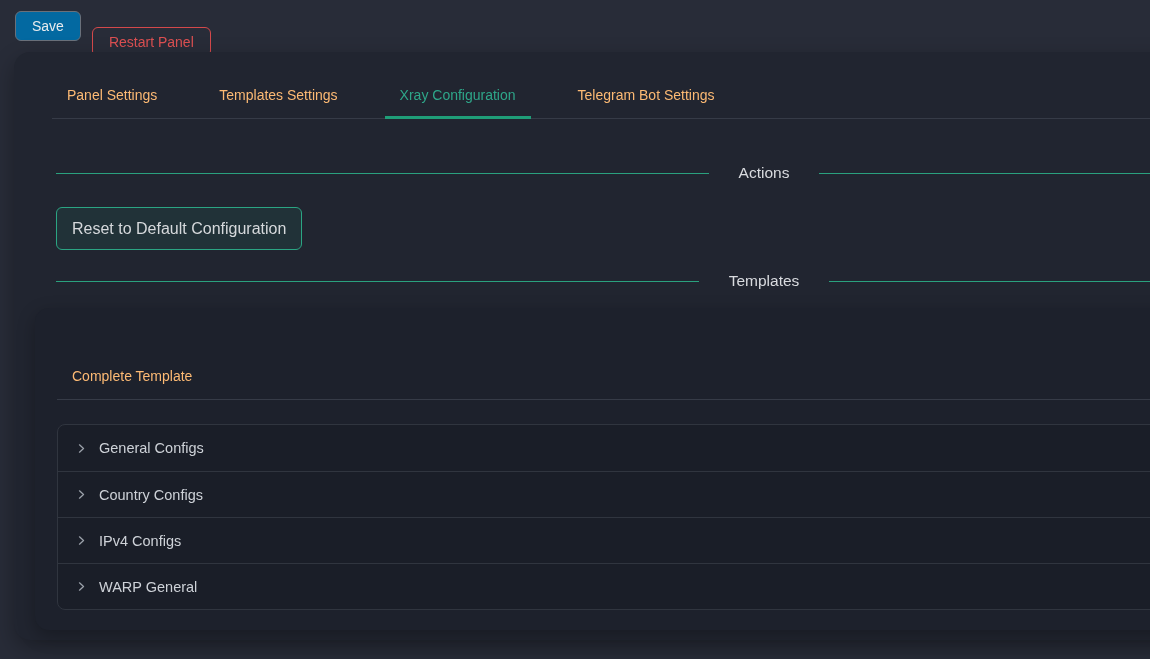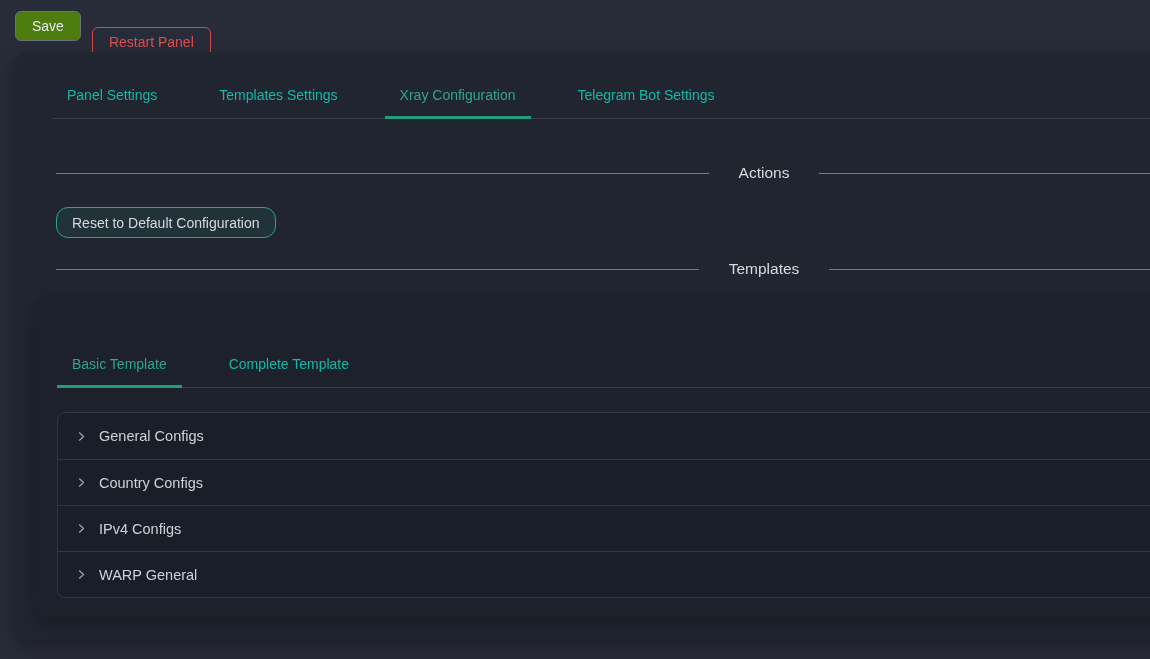--- a/index.html
+++ b/index.html
@@ -24,21 +24,21 @@
     height: 30px;
     padding: 0 16px;
     border-radius: 6px;
     font-size: 14px;
     display: inline-flex;
     align-items: center;
     cursor: pointer;
     background: transparent;
   }
   .btn-save {
-    background: #4d7c0f;
+    background: #0369a1;
     border: 1px solid #6a707a;
     color: #e9ebee;
   }
   .btn-restart {
     background: transparent;
     border: 1px solid #d4494b;
     color: #dd5052;
     margin-top: 31px;
   }
 
@@ -61,21 +61,21 @@
   .tabs-row {
     display: flex;
     gap: 32px;
     border-bottom: 1px solid #363b47;
   }
   .tab {
     height: 46px;
     line-height: 46px;
     padding: 0 15px;
     font-size: 14px;
-    color: #14b8a6;
+    color: #fdba74;
     cursor: pointer;
     position: relative;
     white-space: nowrap;
   }
   .tab.active { color: #2ea689; }
   .tab.active::after {
     content: "";
     position: absolute;
     left: 0; right: 0; bottom: -1px;
     height: 3px;
@@ -99,27 +99,27 @@
     height: 1px;
     background: #2aa17e;
   }
   .divider::before { margin-right: 30px; }
   .divider::after { margin-left: 30px; }
   .divider.second { margin-top: 20px; }
 
   
   .btn-reset {
     margin: 23px 0 0 42px;
-    height: 31px;
+    height: 43px;
     padding: 0 15px;
-    border-radius: 12px;
+    border-radius: 6px;
     border: 1px solid #2ba583;
     background: rgba(43,165,131,0.10);
     color: #d6d9dc;
-    font-size: 14px;
+    font-size: 16px;
     display: inline-flex;
     align-items: center;
     cursor: pointer;
   }
 
   
   .inner-card {
     margin: 16px 0 0 21px;
     width: 1458px;
     height: 322px;
@@ -191,21 +191,20 @@
   
   <div class="divider second">
     <span>Templates</span>
   </div>
 
   
   <div class="inner-card">
 
     <div class="inner-tabs-nav">
       <div class="tabs-row">
-        <div class="tab active">Basic Template</div>
         <div class="tab">Complete Template</div>
       </div>
     </div>
 
     <div class="collapse">
 
       <div class="collapse-row">
         <span class="chev">
           <svg viewBox="0 0 16 16" fill="none" stroke-width="1.6" stroke-linecap="round" stroke-linejoin="round">
               <path d="M5.5 3.5 L10.5 8 L5.5 12.5"></path>

